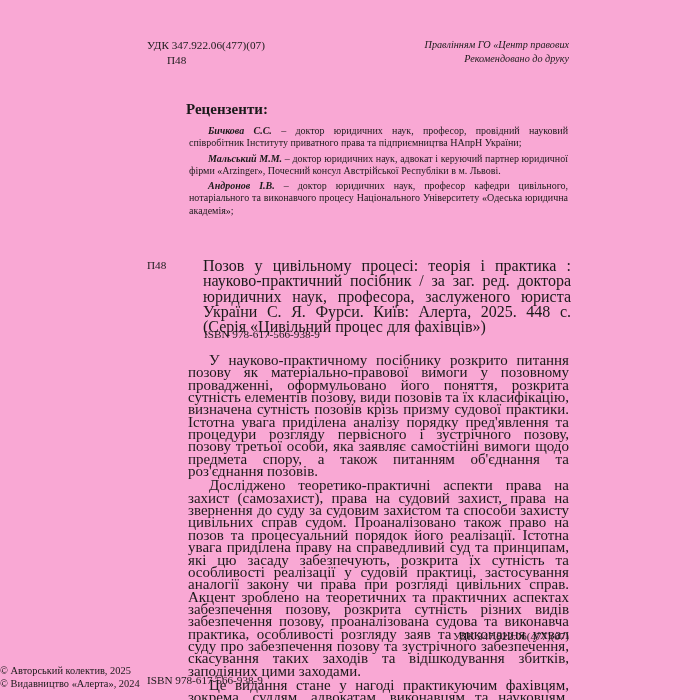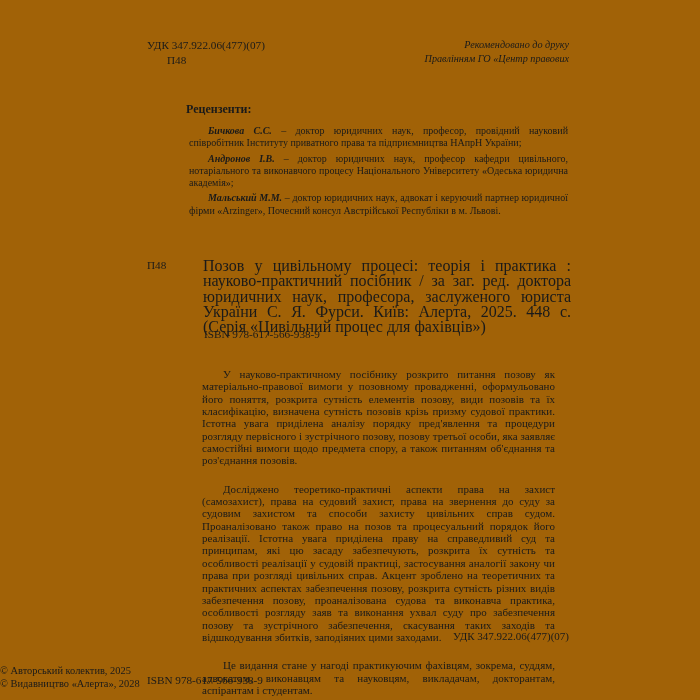--- a/index.html
+++ b/index.html
@@ -11,21 +11,21 @@
     width: 700px;
     height: 700px;
     font-family: "Liberation Serif", "DejaVu Serif", serif;
     color: #1a1a1a;
     overflow: hidden;
   }
   .page {
     position: relative;
     width: 700px;
     height: 700px;
-    background: #a16207;
+    background: #f9a8d4;
     box-sizing: border-box;
     padding: 0;
   }
 
   
   .header-row {
     position: absolute;
     top: 38px;
     left: 0;
     width: 700px;
@@ -51,21 +51,21 @@
   }
 
   
   .reviewers {
     position: absolute;
     top: 103px;
     left: 186px;
     width: 385px;
   }
   .reviewers-title {
-    font-size: 12px;
+    font-size: 15px;
     font-weight: bold;
     line-height: 13px;
     margin-bottom: 9px;
   }
   .reviewer-para {
     font-size: 10px;
     line-height: 12.3px;
     text-align: justify;
     text-indent: 19px;
     margin: 3px;
@@ -105,22 +105,22 @@
   }
 
   
   .abstract {
     position: absolute;
     top: 352px;
     left: 186px;
     width: 385px;
   }
   .abstract p {
-    margin: 16px;
-    font-size: 11px;
+    margin: 2px;
+    font-size: 15px;
     line-height: 12.35px;
     text-align: justify;
     text-indent: 21px;
   }
 
   
   .udk-footer {
     position: absolute;
     top: 629px;
     left: 0;
@@ -159,34 +159,34 @@
 <div class="page">
 
   <div class="header-row">
 
     <div class="udk-block">
       <div>УДК 347.922.06(477)(07)</div>
       <div class="udk-line2">П48</div>
     </div>
 
     <div class="recommend-block">
+      <div>Правлінням ГО «Центр правових</div>
       <div>Рекомендовано до друку</div>
-      <div>Правлінням ГО «Центр правових</div>
     </div>
 
   </div>
 
   <div class="reviewers">
     <div class="reviewers-title">Рецензенти:</div>
 
     <p class="reviewer-para"><span class="reviewer-name">Бичкова С.С.</span><span> – доктор юридичних наук, професор, провідний науковий співробітник Інституту приватного права та підприємництва НАпрН України;</span></p>
 
+    <p class="reviewer-para"><span class="reviewer-name">Мальський М.М.</span><span> – доктор юридичних наук, адвокат і керуючий партнер юридичної фірми «Arzinger», Почесний консул Австрійської Республіки в м. Львові.</span></p>
+
     <p class="reviewer-para"><span class="reviewer-name">Андронов І.В.</span><span> – доктор юридичних наук, професор кафедри цивільного, нотаріального та виконавчого процесу Національного Університету «Одеська юридична академія»;</span></p>
-
-    <p class="reviewer-para"><span class="reviewer-name">Мальський М.М.</span><span> – доктор юридичних наук, адвокат і керуючий партнер юридичної фірми «Arzinger», Почесний консул Австрійської Республіки в м. Львові.</span></p>
   </div>
 
   <div class="bib-row">
     <div class="bib-code">П48</div>
     <div class="bib-text">Позов у цивільному процесі: теорія і практика : науково-практичний посібник / за заг. ред. доктора юридичних наук, професора, заслуженого юриста України С. Я. Фурси. Київ: Алерта, 2025. 448 с. (Серія «Цивільний процес для фахівців»)</div>
   </div>
 
   <div class="isbn-top">ISBN 978-617-566-938-9</div>
 
   <div class="abstract">
@@ -194,17 +194,17 @@
     <p>Досліджено теоретико-практичні аспекти права на захист (самозахист), права на судовий захист, права на звернення до суду за судовим захистом та способи захисту цивільних справ судом. Проаналізовано також право на позов та процесуальний порядок його реалізації. Істотна увага приділена праву на справедливий суд та принципам, які цю засаду забезпечують, розкрита їх сутність та особливості реалізації у судовій практиці, застосування аналогії закону чи права при розгляді цивільних справ. Акцент зроблено на теоретичних та практичних аспектах забезпечення позову, розкрита сутність різних видів забезпечення позову, проаналізована судова та виконавча практика, особливості розгляду заяв та виконання ухвал суду про забезпечення позову та зустрічного забезпечення, скасування таких заходів та відшкодування збитків, заподіяних цими заходами.</p>
     <p>Це видання стане у нагоді практикуючим фахівцям, зокрема, суддям, адвокатам, виконавцям та науковцям, викладачам, докторантам, аспірантам і студентам.</p>
   </div>
 
   <div class="udk-footer">УДК 347.922.06(477)(07)</div>
 
   <div class="footer-row">
     <div class="isbn-bottom">ISBN 978-617-566-938-9</div>
     <div class="copyright">
       <div>© Авторський колектив, 2025</div>
-      <div>© Видавництво «Алерта», 2028</div>
+      <div>© Видавництво «Алерта», 2024</div>
     </div>
   </div>
 
 </div>
 
 </body></html>

